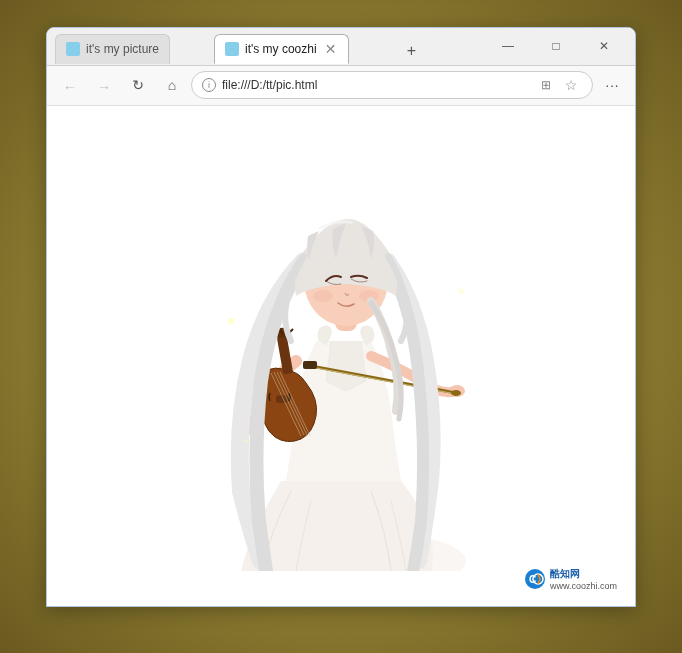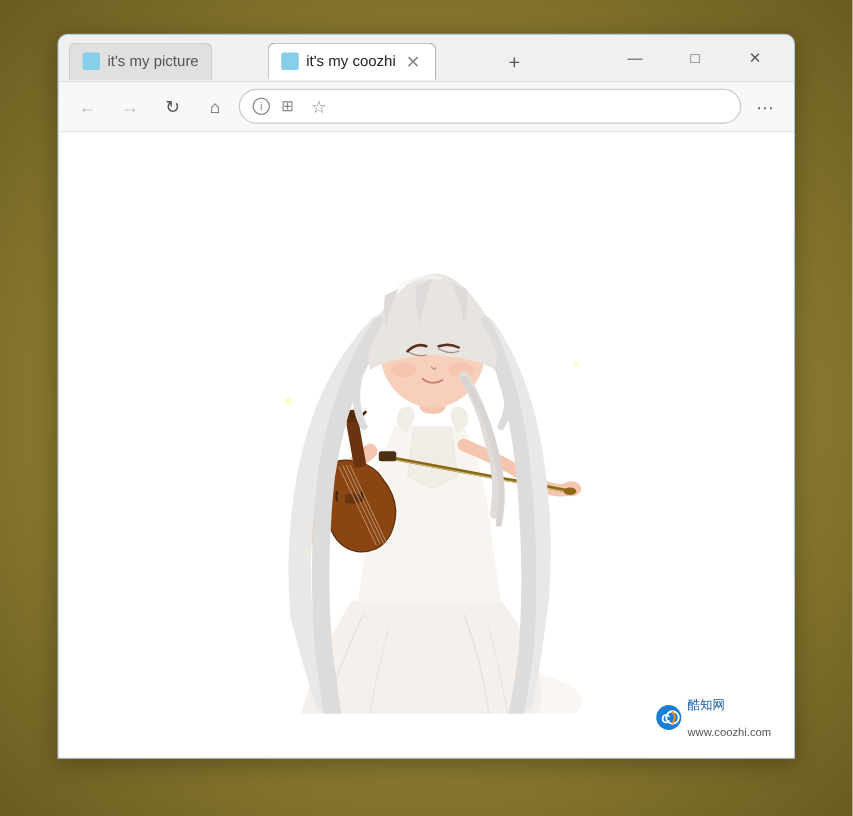--- a/index.html
+++ b/index.html
@@ -305,20 +305,21 @@
       <span>↻</span>
     </div>
     <div class="nav-btn">
       <span>⌂</span>
     </div>
 
     <div class="address-bar">
       <div class="address-info-icon">
         <span>i</span>
       </div>
+      <span class="address-text">file:///D:/tt/pic.html</span>
       <div class="reader-icon">⊞</div>
       <div class="favorite-btn">☆</div>
     </div>
 
     <div class="nav-right-btn">
       <span>···</span>
     </div>
   </div>
 
   <div class="content-area">
@@ -427,17 +428,17 @@
   </div>
 
   <div class="watermark">
     <svg class="watermark-logo" viewBox="0 0 22 22" xmlns="http://www.w3.org/2000/svg">
       <circle cx="11" cy="11" r="10" fill="#1a7fd4"></circle>
       <text x="5" y="15" font-size="10" fill="white" font-weight="bold">C</text>
       <circle cx="14" cy="11" r="5" fill="none" stroke="white" stroke-width="1.5"></circle>
       <path d="M14,6 L16,11 L14,16" stroke="#ff8c00" stroke-width="1.5" fill="none"></path>
     </svg>
     <div>
-      <div style="font-size:10px;color:#1a5fa8;font-weight:normal;">酷知网</div>
-      <div style="font-size:9px;color:#555;margin-top:10px;">www.coozhi.com</div>
+      <div style="font-size:10px;color:#1a5fa8;font-weight:bold;">酷知网</div>
+      <div style="font-size:9px;color:#555;">www.coozhi.com</div>
     </div>
   </div>
 </div>
 
 </body></html>

